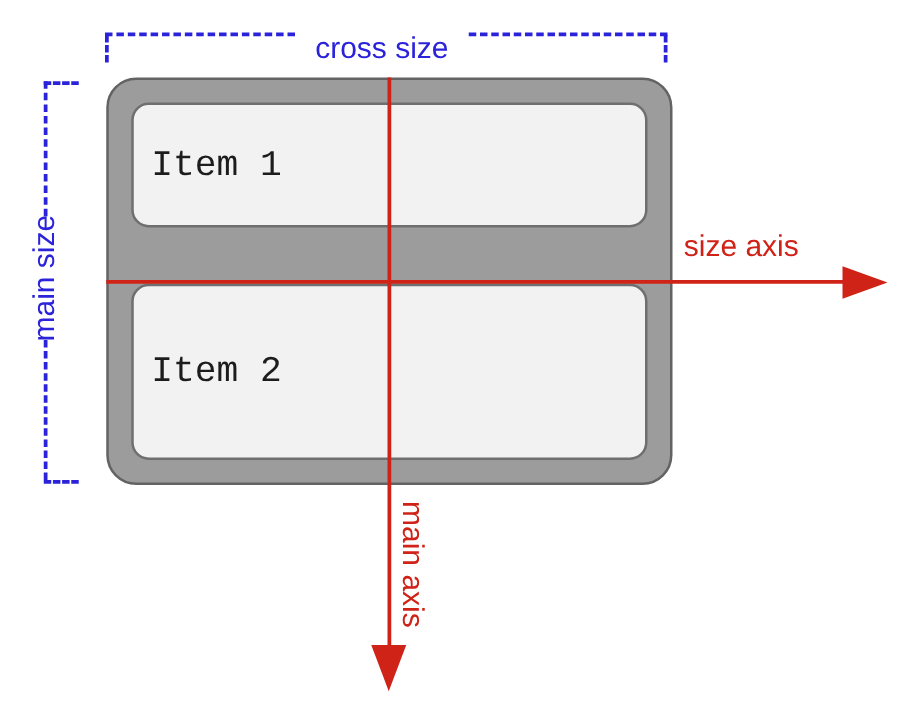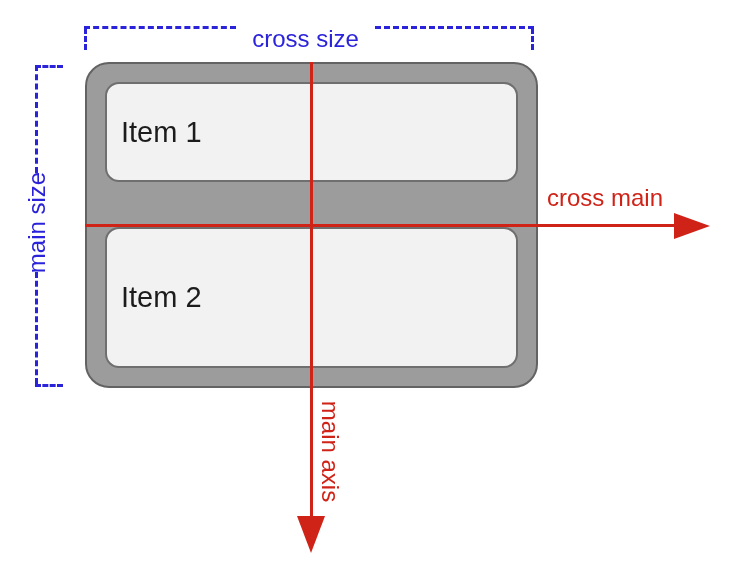--- a/index.html
+++ b/index.html
@@ -29,20 +29,21 @@
   .flex-item {
     box-sizing: border-box;
     background: var(--item-fill, #f2f2f2);
     border: 2px solid var(--item-border, #6f6f6f);
     border-radius: 14px;
     display: flex;
     align-items: center;
     padding-left: 14px;
     font-size: 29px;
     color: var(--item-text, #1c1c1c);
+    font-family: Liberation Mono, monospace;
   }
   .flex-item.first { height: 100px; flex: none; }
   .flex-item.second { flex: 1; margin-top: 25px; }
 
   
   .dash-h { border-top: 3px dashed var(--blue, #2b23da); height: 0; }
   .dash-v { border-left: 3px dashed var(--blue, #2b23da); width: 0; }
   .blue-label {
     color: var(--blue, #2b23da);
     font-size: 24px;
@@ -96,19 +97,19 @@
     <div class="flex-item first">
       <span>Item 1</span>
     </div>
     <div class="flex-item second">
       <span>Item 2</span>
     </div>
   </div>
 
   <div class="abs red-line-h" style="left:85px; top:224px; width:592px;"></div>
   <div class="abs arrow-right" style="left:674px; top:213px;"></div>
-  <div class="abs red-label" style="left:547px; top:184px;">cross main</div>
+  <div class="abs red-label" style="left:547px; top:184px;">size axis</div>
 
   <div class="abs red-line-v" style="left:309.5px; top:62px; height:456px;"></div>
   <div class="abs arrow-down" style="left:297px; top:516px;"></div>
   <div class="abs red-label rot-cw" style="left:270px; top:438px; width:120px; height:27px;">main axis</div>
 
 </div>
 
 </body></html>

